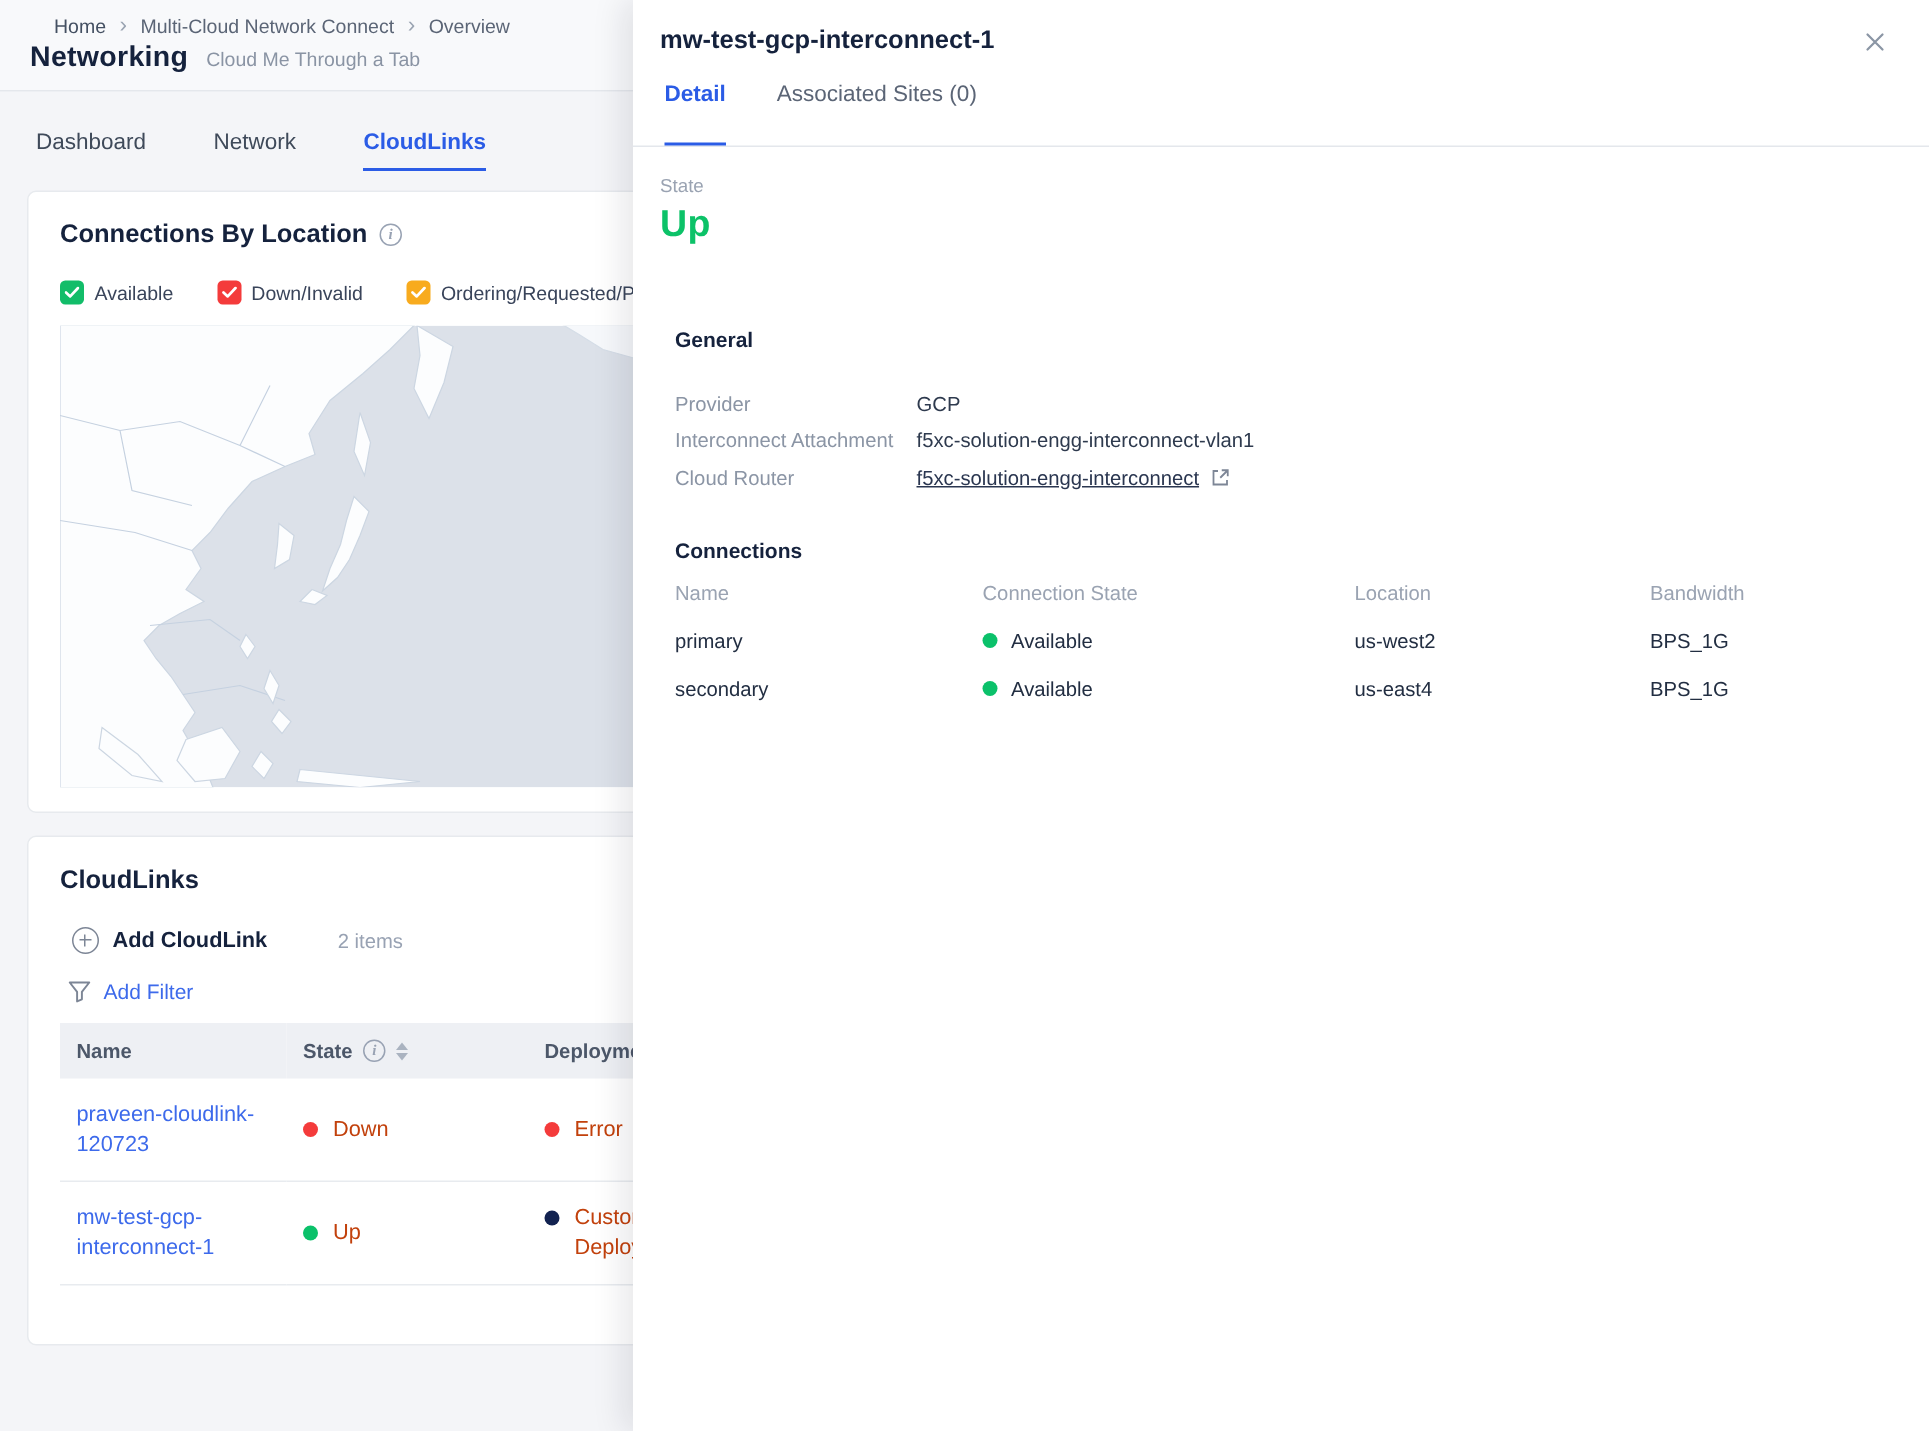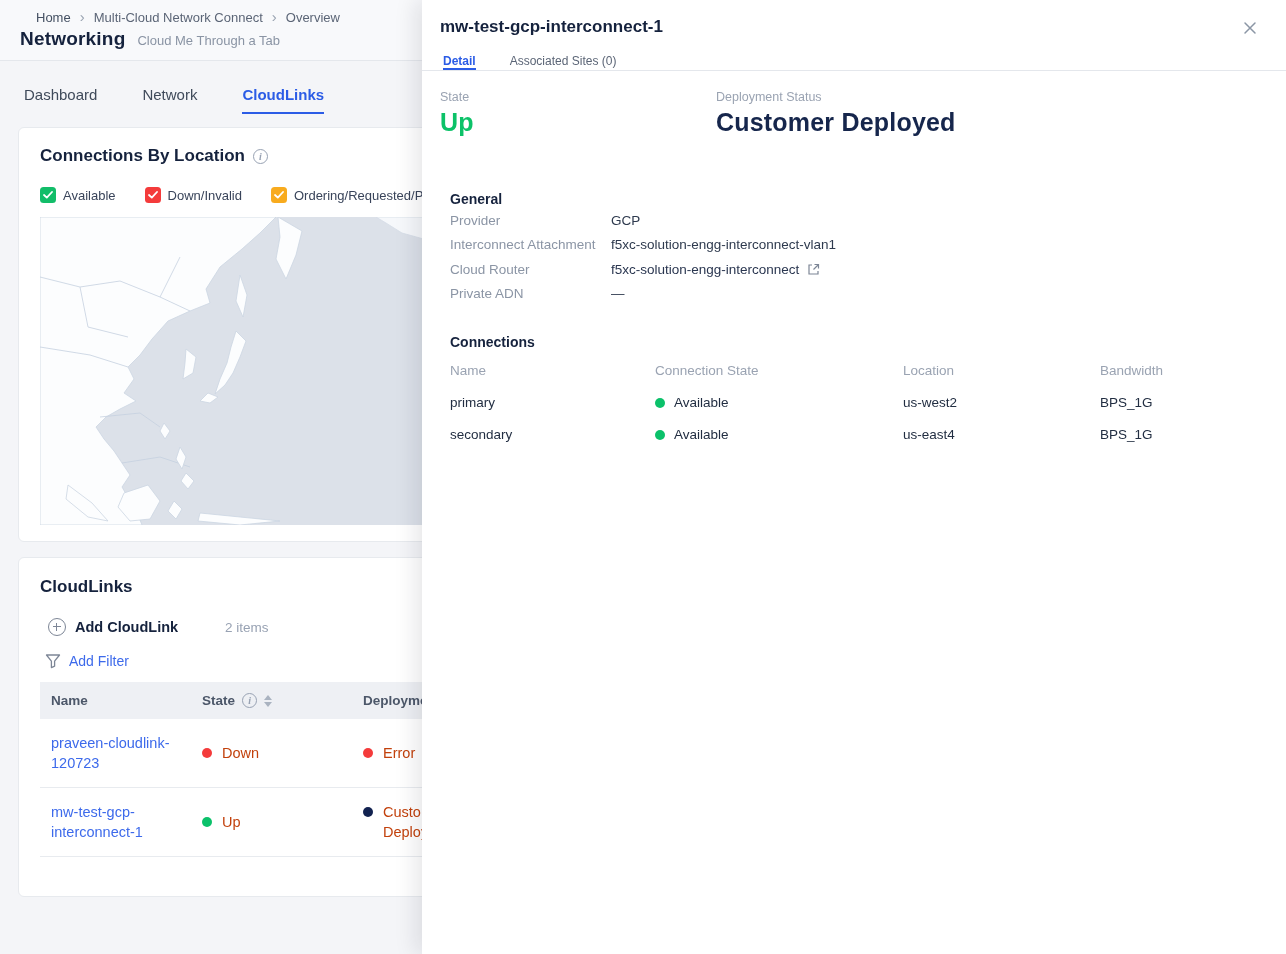--- a/index.html
+++ b/index.html
@@ -68,38 +68,38 @@
   .dep-cell { max-width:110px; }
 
   
   .panel { position:absolute; left:422px; top:0; width:864px; height:954px; background:#fff;
     box-shadow:-7px 0 20px rgba(16,24,40,.10); }
   .panel-head { padding:17px 18px 0; position:relative; }
   .panel-title { font-size:17px; font-weight:700; color:#15223d; }
   .close-btn { position:absolute; right:26px; top:20px; width:18px; height:18px; cursor:pointer; color:#8b96a5; }
   .close-btn svg { display:block; }
   .panel-tabs { display:flex; gap:34px; margin:17px 0 0 3px; }
-  .panel-tab { font-size:12px; color:#5b6576; padding-bottom:0; cursor:pointer; }
+  .panel-tab { font-size:15px; color:#5b6576; padding-bottom:24px; cursor:pointer; }
   .panel-tab.active { color:#2b5ce6; font-weight:700; border-bottom:2.5px solid #2b5ce6; }
   .panel-divider { border-bottom:1px solid #e4e7ec; }
 
   .status-row { display:flex; padding:19px 18px 0; }
   .status-col-1 { width:276px; }
   .mini-label { font-size:12.5px; color:#9aa3b2; }
   .status-value { font-size:25px; font-weight:700; margin-top:4px; letter-spacing:.2px; }
   .val-green { color:#0cc268; } .val-navy { color:#16264c; }
 
   .section { padding:0 28px; }
   .section-heading { font-size:14px; font-weight:700; color:#15223d; }
   .general-section { margin-top:54px; }
-  .kv-list { margin-top:1px; }
+  .kv-list { margin-top:23px; }
   .kv-row { display:flex; align-items:center; height:24.5px; font-size:13.5px; }
   .kv-label { width:161px; color:#8b95a5; flex:0 0 auto; }
   .kv-value { color:#2e3a4e; display:flex; align-items:center; gap:8px; }
-  .kv-link { color:#2a3650; cursor:pointer; }
+  .kv-link { color:#2a3650; text-decoration:underline; cursor:pointer; }
   .ext-icon { color:#7d8696; cursor:pointer; }
   .ext-icon svg { display:block; }
 
   .connections-section { margin-top:28px; }
   .conn-grid { display:grid; grid-template-columns:205px 248px 197px 178px; }
   .conn-head { margin-top:13px; }
   .conn-head .conn-cell { color:#9aa3b2; font-size:13.5px; }
   .conn-row { margin-top:17px; }
   .conn-row .conn-cell { font-size:13.5px; color:#222e42; }
   .conn-state { display:flex; align-items:center; gap:9px; }
@@ -281,24 +281,20 @@
       <div class="panel-tab">Associated Sites (0)</div>
     </div>
   </div>
   <div class="panel-divider"></div>
 
   <div class="status-row">
     <div class="status-col-1">
       <div class="mini-label">State</div>
       <div class="status-value val-green">Up</div>
     </div>
-    <div>
-      <div class="mini-label">Deployment Status</div>
-      <div class="status-value val-navy">Customer Deployed</div>
-    </div>
   </div>
 
   <div class="section general-section">
     <div class="section-heading">General</div>
     <div class="kv-list">
       <div class="kv-row">
         <span class="kv-label">Provider</span>
         <span class="kv-value">GCP</span>
       </div>
       <div class="kv-row">
@@ -310,24 +306,20 @@
         <span class="kv-value">
           <a class="kv-link">f5xc-solution-engg-interconnect</a>
           <span class="ext-icon">
             <svg width="13" height="13" viewBox="0 0 13 13" fill="none">
                 <path d="M5 2 H2 V11 H11 V8" stroke="#7d8696" stroke-width="1.2"></path>
                 <path d="M7.5 1.5 H11.5 V5.5 M11.5 1.5 L6.5 6.5" stroke="#7d8696" stroke-width="1.2"></path>
               </svg>
           </span>
         </span>
       </div>
-      <div class="kv-row">
-        <span class="kv-label">Private ADN</span>
-        <span class="kv-value">—</span>
-      </div>
     </div>
   </div>
 
   <div class="section connections-section">
     <div class="section-heading">Connections</div>
     <div class="conn-grid conn-head">
       <div class="conn-cell">Name</div>
       <div class="conn-cell">Connection State</div>
       <div class="conn-cell">Location</div>
       <div class="conn-cell">Bandwidth</div>

